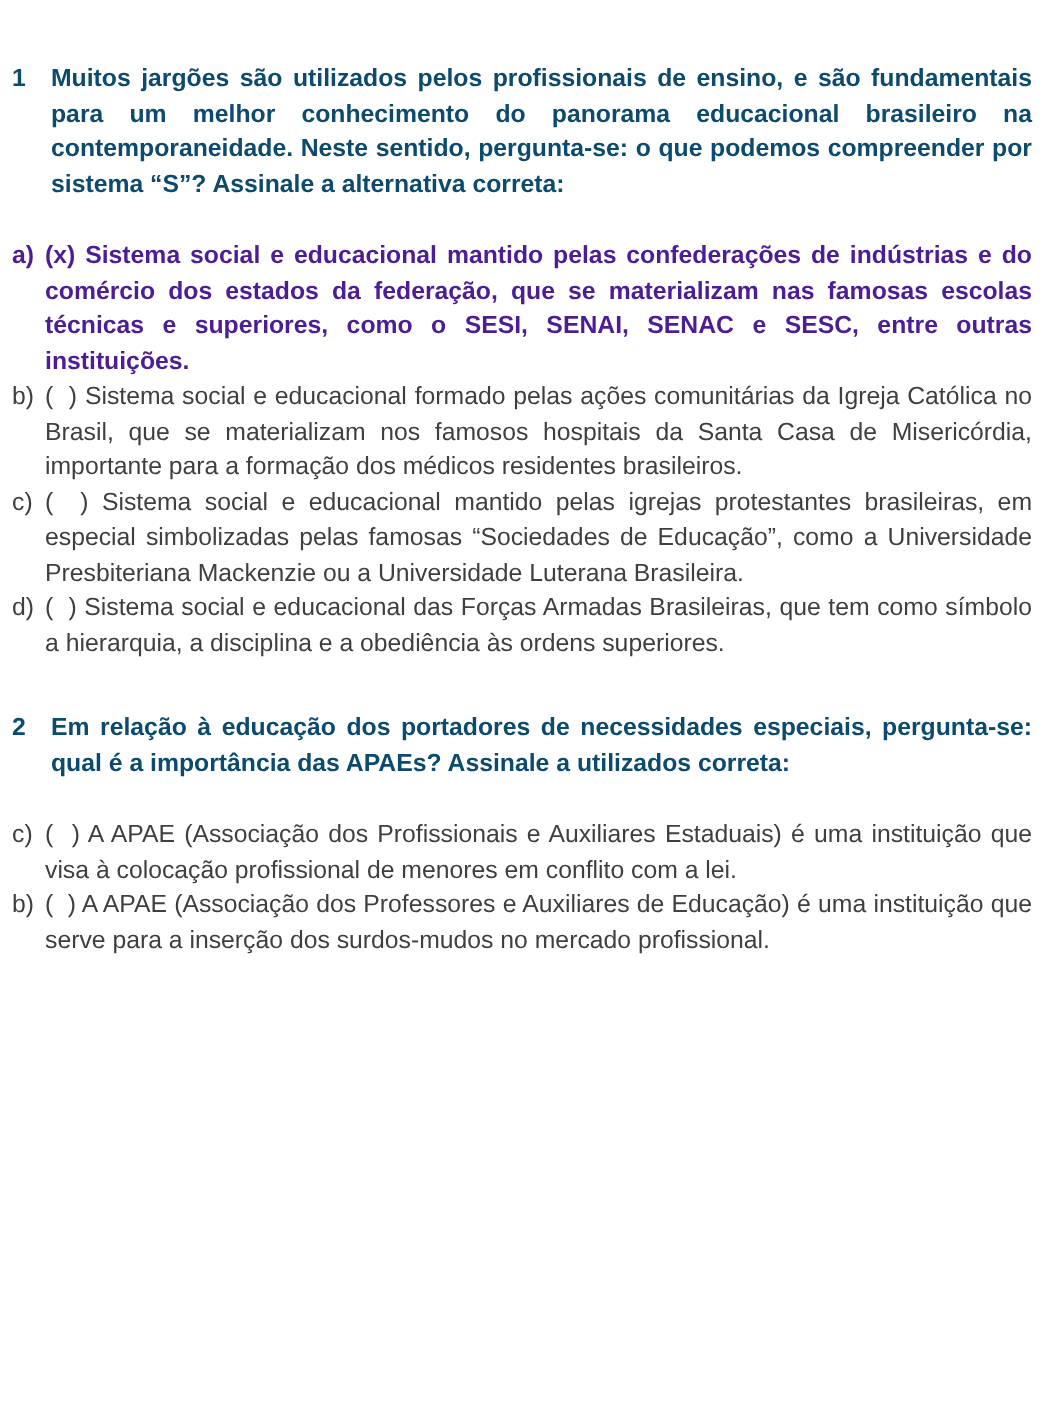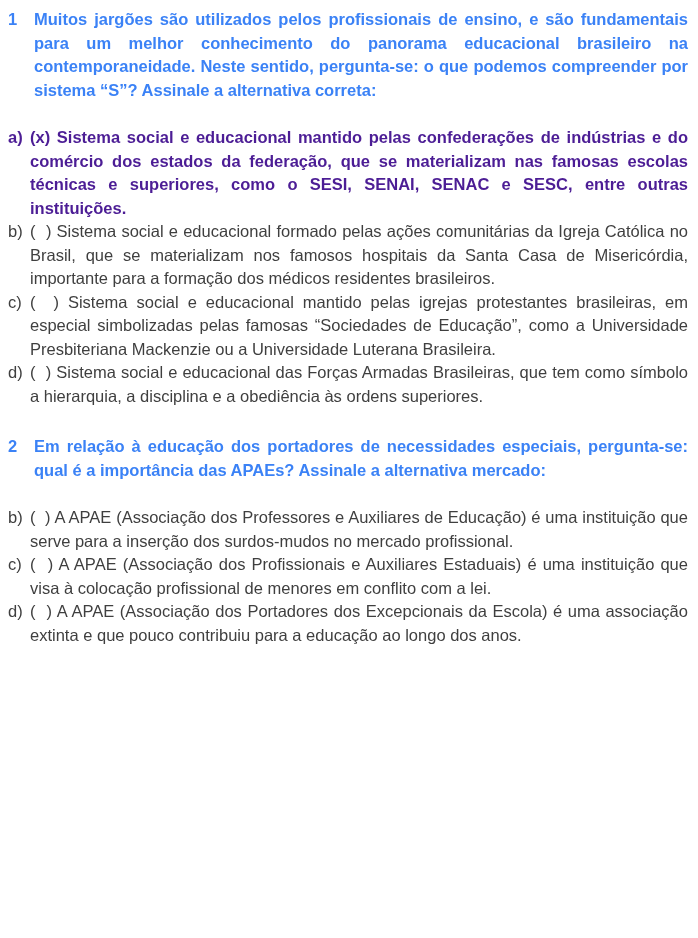--- a/index.html
+++ b/index.html
@@ -16,25 +16,26 @@
     line-height: 23.5px;
     color: #3f3f3f;
     padding: 8px 10px 10px 8px;
   }
   .page {
     width: 100%;
   }
   p { margin: 0; }
   .q-header {
     font-weight: bold;
-    color: #3b82f6;
+    color: #0c4a6e;
     text-align: justify;
     padding-left: 26px;
     text-indent: -26px;
     margin-bottom: 24px;
+    margin-top: 33px;
   }
   .q-num {
     display: inline-block;
     width: 26px;
     text-indent: 0;
   }
   .option {
     text-align: justify;
     padding-left: 22px;
     text-indent: -22px;
@@ -63,23 +64,22 @@
     <p class="option correct"><span class="opt-label">a)</span><span class="opt-marker">(x)</span> <span class="opt-text">Sistema social e educacional mantido pelas confederações de indústrias e do comércio dos estados da federação, que se materializam nas famosas escolas técnicas e superiores, como o SESI, SENAI, SENAC e SESC, entre outras instituições.</span></p>
 
     <p class="option"><span class="opt-label">b)</span><span class="opt-marker">(&nbsp;&nbsp;)</span> <span class="opt-text">Sistema social e educacional formado pelas ações comunitárias da Igreja Católica no Brasil, que se materializam nos famosos hospitais da Santa Casa de Misericórdia, importante para a formação dos médicos residentes brasileiros.</span></p>
 
     <p class="option"><span class="opt-label">c)</span><span class="opt-marker">(&nbsp;&nbsp;)</span> <span class="opt-text">Sistema social e educacional mantido pelas igrejas protestantes brasileiras, em especial simbolizadas pelas famosas “Sociedades de Educação”, como a Universidade Presbiteriana Mackenzie ou a Universidade Luterana Brasileira.</span></p>
 
     <p class="option"><span class="opt-label">d)</span><span class="opt-marker">(&nbsp;&nbsp;)</span> <span class="opt-text">Sistema social e educacional das Forças Armadas Brasileiras, que tem como símbolo a hierarquia, a disciplina e a obediência às ordens superiores.</span></p>
   </section>
 
   <section class="question">
-    <p class="q-header"><span class="q-num">2</span><span>Em relação à educação dos portadores de necessidades especiais, pergunta-se: qual é a importância das APAEs? Assinale a alternativa mercado:</span></p>
+    <p class="q-header"><span class="q-num">2</span><span>Em relação à educação dos portadores de necessidades especiais, pergunta-se: qual é a importância das APAEs? Assinale a utilizados correta:</span></p>
 
+
+    <p class="option"><span class="opt-label">c)</span><span class="opt-marker">(&nbsp;&nbsp;)</span> <span class="opt-text">A APAE (Associação dos Profissionais e Auxiliares Estaduais) é uma instituição que visa à colocação profissional de menores em conflito com a lei.</span></p>
 
     <p class="option"><span class="opt-label">b)</span><span class="opt-marker">(&nbsp;&nbsp;)</span> <span class="opt-text">A APAE (Associação dos Professores e Auxiliares de Educação) é uma instituição que serve para a inserção dos surdos-mudos no mercado profissional.</span></p>
 
-    <p class="option"><span class="opt-label">c)</span><span class="opt-marker">(&nbsp;&nbsp;)</span> <span class="opt-text">A APAE (Associação dos Profissionais e Auxiliares Estaduais) é uma instituição que visa à colocação profissional de menores em conflito com a lei.</span></p>
-
-    <p class="option"><span class="opt-label">d)</span><span class="opt-marker">(&nbsp;&nbsp;)</span> <span class="opt-text">A APAE (Associação dos Portadores dos Excepcionais da Escola) é uma associação extinta e que pouco contribuiu para a educação ao longo dos anos.</span></p>
   </section>
 
 </div>
 
 </body></html>

